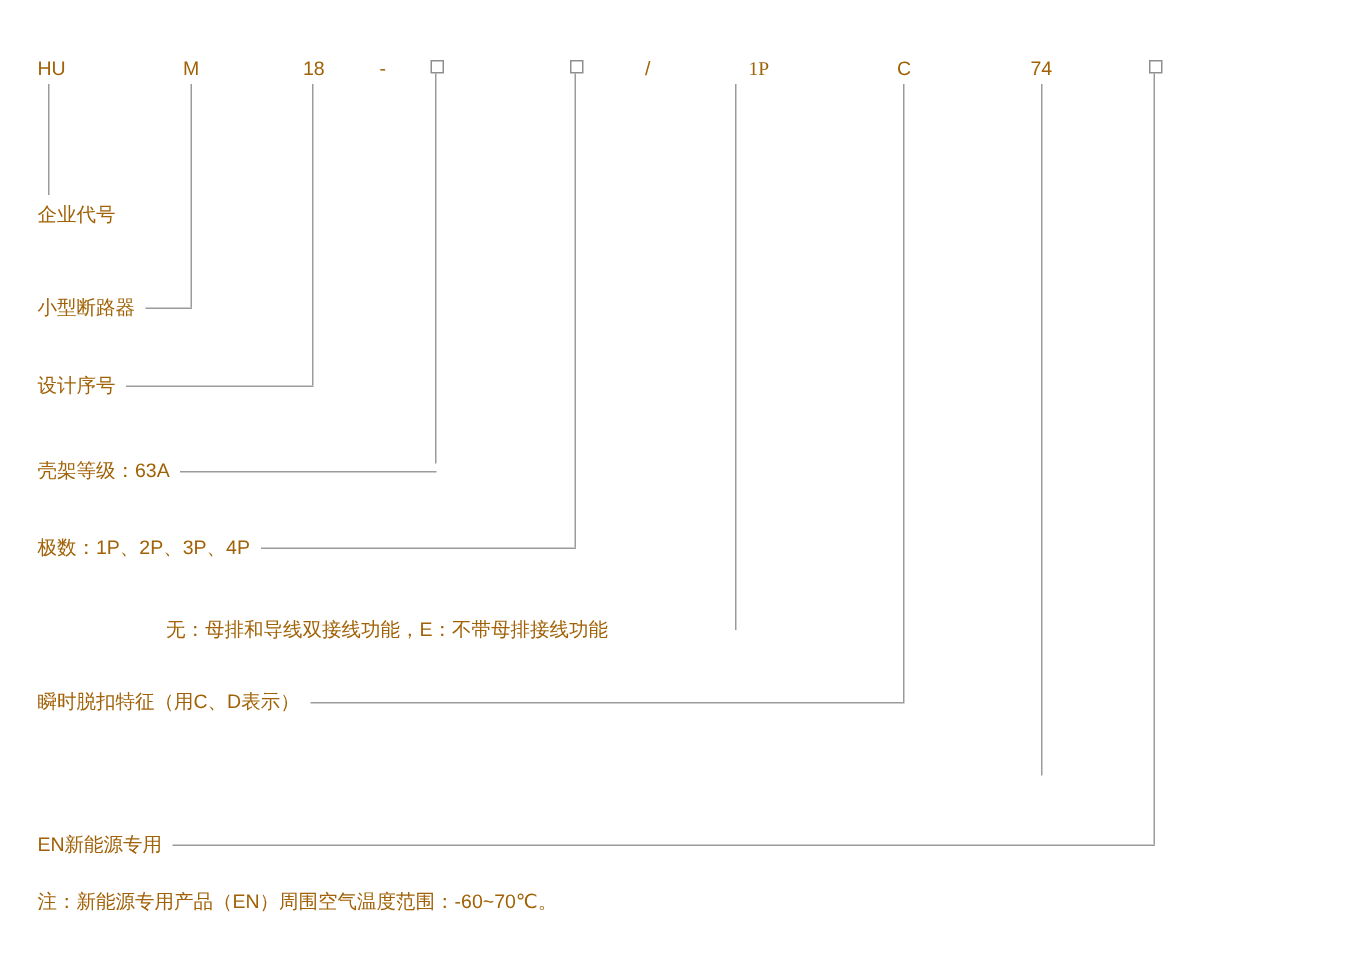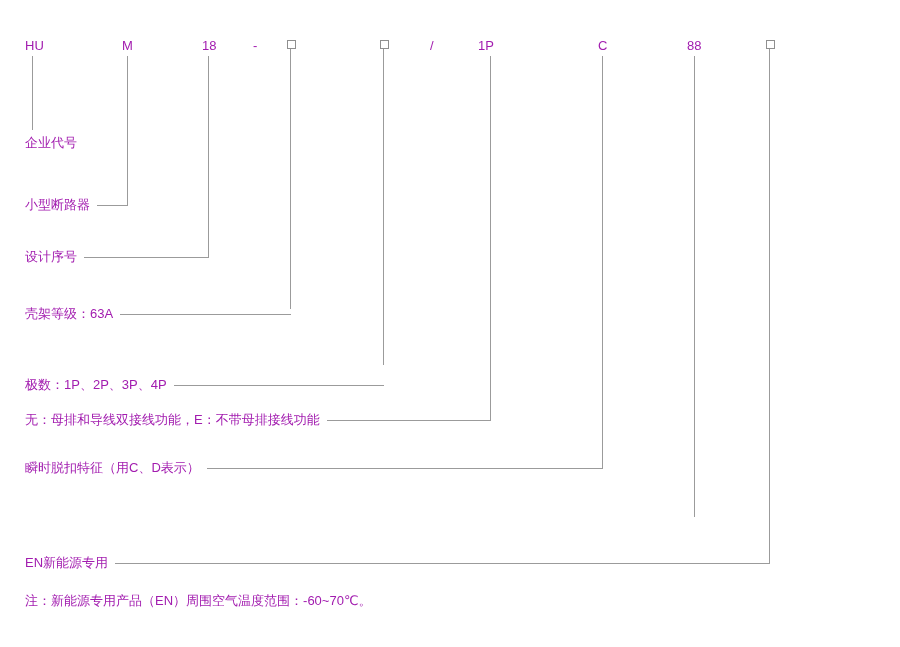--- a/index.html
+++ b/index.html
@@ -3,31 +3,31 @@
 <meta charset="utf-8">
 <style>
   html, body { margin: 0; padding: 0; background: #ffffff; }
   .canvas {
     position: relative;
     width: 900px;
     height: 647px;
     background: #ffffff;
     font-family: "Liberation Sans", "DejaVu Sans", sans-serif;
     font-size: 13px;
-    color: #a21caf;
+    color: #a16207;
     overflow: hidden;
   }
   
   .seg { position: absolute; top: 38px; line-height: 16px; white-space: nowrap; }
   .seg-hu    { left: 25px; }
   .seg-m     { left: 122px; }
   .seg-18    { left: 202px; }
   .seg-dash  { left: 253px; }
   .seg-slash { left: 430px; }
-  .seg-1p    { left: 478px; }
+  .seg-1p    { left: 499px; font-family: Liberation Serif, serif; }
   .seg-c     { left: 598px; }
   .seg-63    { left: 687px; }
   
   .box { position: absolute; top: 40px; width: 7px; height: 7px; border: 1px solid #8f8f8f; background: #ffffff; box-sizing: content-box; }
   .box-1 { left: 287px; }
   .box-2 { left: 380px; }
   .box-3 { left: 766px; }
   
   .vline { position: absolute; width: 1px; background: #9b9b9b; }
   .v0 { left: 32px;  top: 56px; height: 74px; }
@@ -40,42 +40,42 @@
   .v7 { left: 694px; top: 56px; height: 461px; }
   .v8 { left: 769px; top: 49px; height: 514px; }
   
   .row { position: absolute; left: 25px; height: 16px; display: flex; align-items: center; }
   .row .lbl { white-space: nowrap; line-height: 16px; }
   .row .hline { flex: 1 1 auto; height: 1px; background: #9b9b9b; margin-left: 7px; }
   .r0 { top: 135px; }
   .r1 { top: 197px; width: 103px; justify-content: flex-end; }
   .r2 { top: 249px; width: 184px; }
   .r3 { top: 306px; width: 266px; }
-  .r4 { top: 377px; width: 359px; }
-  .r5 { top: 412px; width: 466px; }
+  .r4 { top: 357px; width: 359px; }
+  .r5 { top: 412px; width: 466px; flex-direction: column; }
   .r6 { top: 460px; width: 578px; }
   .r7 { top: 509px; width: 670px; }
   .r8 { top: 555px; width: 745px; }
   .note { position: absolute; left: 25px; top: 593px; line-height: 16px; white-space: nowrap; }
 </style>
 </head>
 <body>
 
 <div class="canvas">
 
   <span class="seg seg-hu">HU</span>
   <span class="seg seg-m">M</span>
   <span class="seg seg-18">18</span>
   <span class="seg seg-dash">-</span>
   <span class="box box-1"></span>
   <span class="box box-2"></span>
   <span class="seg seg-slash">/</span>
   <span class="seg seg-1p">1P</span>
   <span class="seg seg-c">C</span>
-  <span class="seg seg-63">88</span>
+  <span class="seg seg-63">74</span>
   <span class="box box-3"></span>
 
   <div class="vline v0"></div>
   <div class="vline v1"></div>
   <div class="vline v2"></div>
   <div class="vline v3"></div>
   <div class="vline v4"></div>
   <div class="vline v5"></div>
   <div class="vline v6"></div>
   <div class="vline v7"></div>

